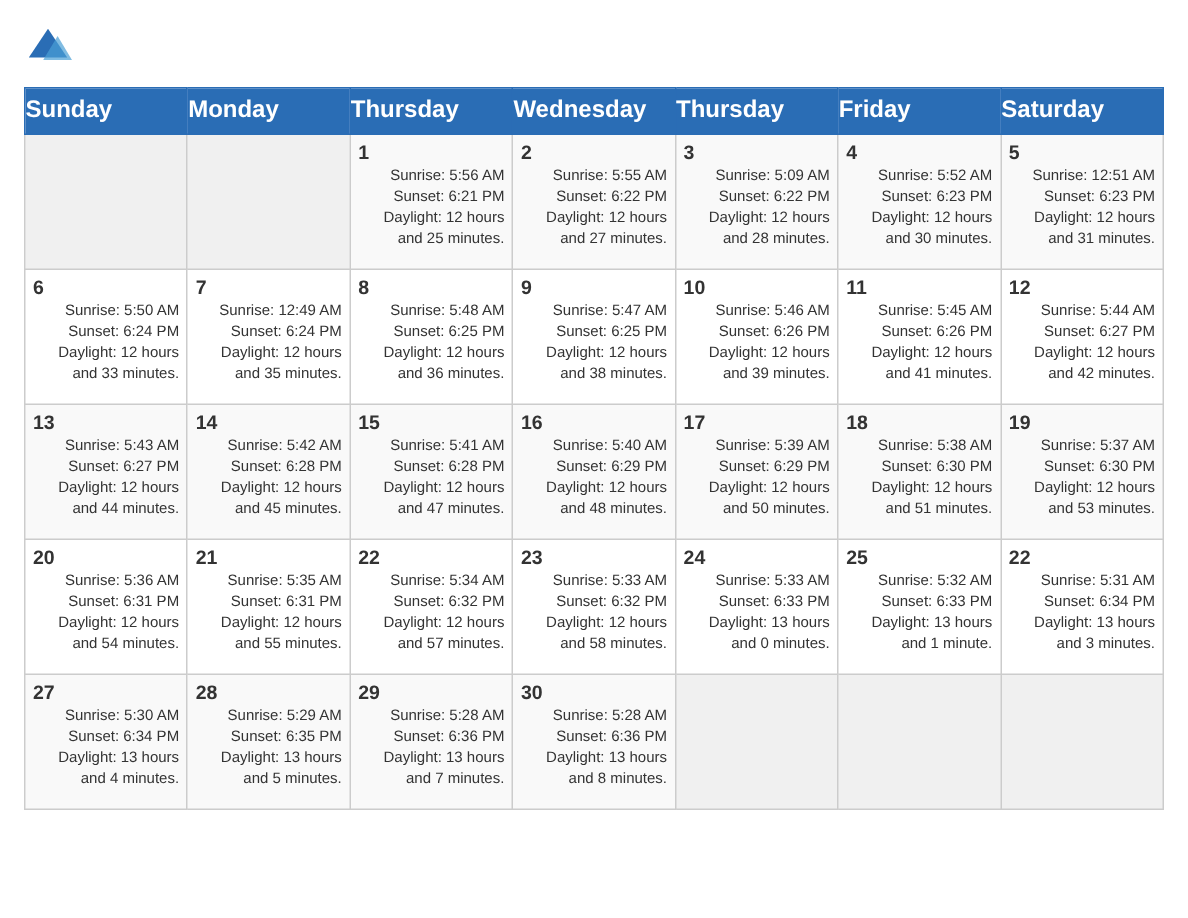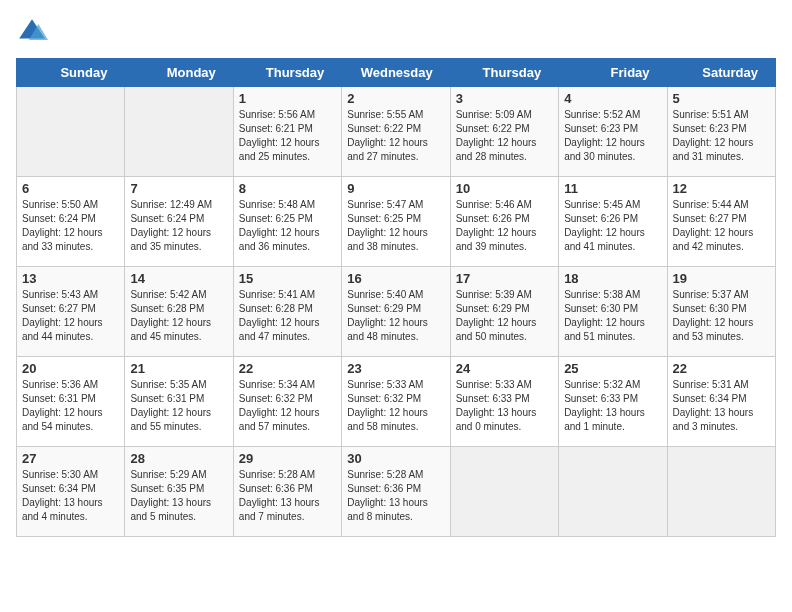--- a/index.html
+++ b/index.html
@@ -53,23 +53,23 @@
       color: #555;
     }
     table {
       width: 100%;
       border-collapse: collapse;
       font-size: 11px;
     }
     thead tr th {
       background-color: #2a6db5;
       color: #fff;
-      text-align: right;
-      padding: 6px 17px;
-      font-size: 13px;
+      text-align: left;
+      padding: 6px 0;
+      font-size: 16px;
       font-weight: bold;
       border: 1px solid #2a6db5;
     }
     tbody tr td {
       border: 1px solid #ccc;
       vertical-align: top;
       padding: 4px 5px;
       width: 107px;
       min-height: 80px;
       height: 90px;
@@ -85,20 +85,21 @@
       font-size: 13px;
       font-weight: bold;
       color: #333;
       display: block;
       margin-bottom: 2px;
     }
     .day-info {
       font-size: 10px;
       color: #333;
       line-height: 1.4;
+      text-align: right;
     }
     .empty-cell {
       background: #f0f0f0 !important;
     }
   </style>
 </head>
 <body>
 
 <div class="header-area">
   <div class="logo">
@@ -152,21 +153,21 @@
 Daylight: 12 hours and 28 minutes.</div>
         </td>
         <td>
           <span class="day-number">4</span>
           <div class="day-info">Sunrise: 5:52 AM
 Sunset: 6:23 PM
 Daylight: 12 hours and 30 minutes.</div>
         </td>
         <td>
           <span class="day-number">5</span>
-          <div class="day-info">Sunrise: 5:51 AM
+          <div class="day-info">Sunrise: 12:51 AM
 Sunset: 6:23 PM
 Daylight: 12 hours and 31 minutes.</div>
         </td>
       </tr>
       <tr>
         <td>
           <span class="day-number">6</span>
           <div class="day-info">Sunrise: 5:50 AM
 Sunset: 6:24 PM
 Daylight: 12 hours and 33 minutes.</div>

